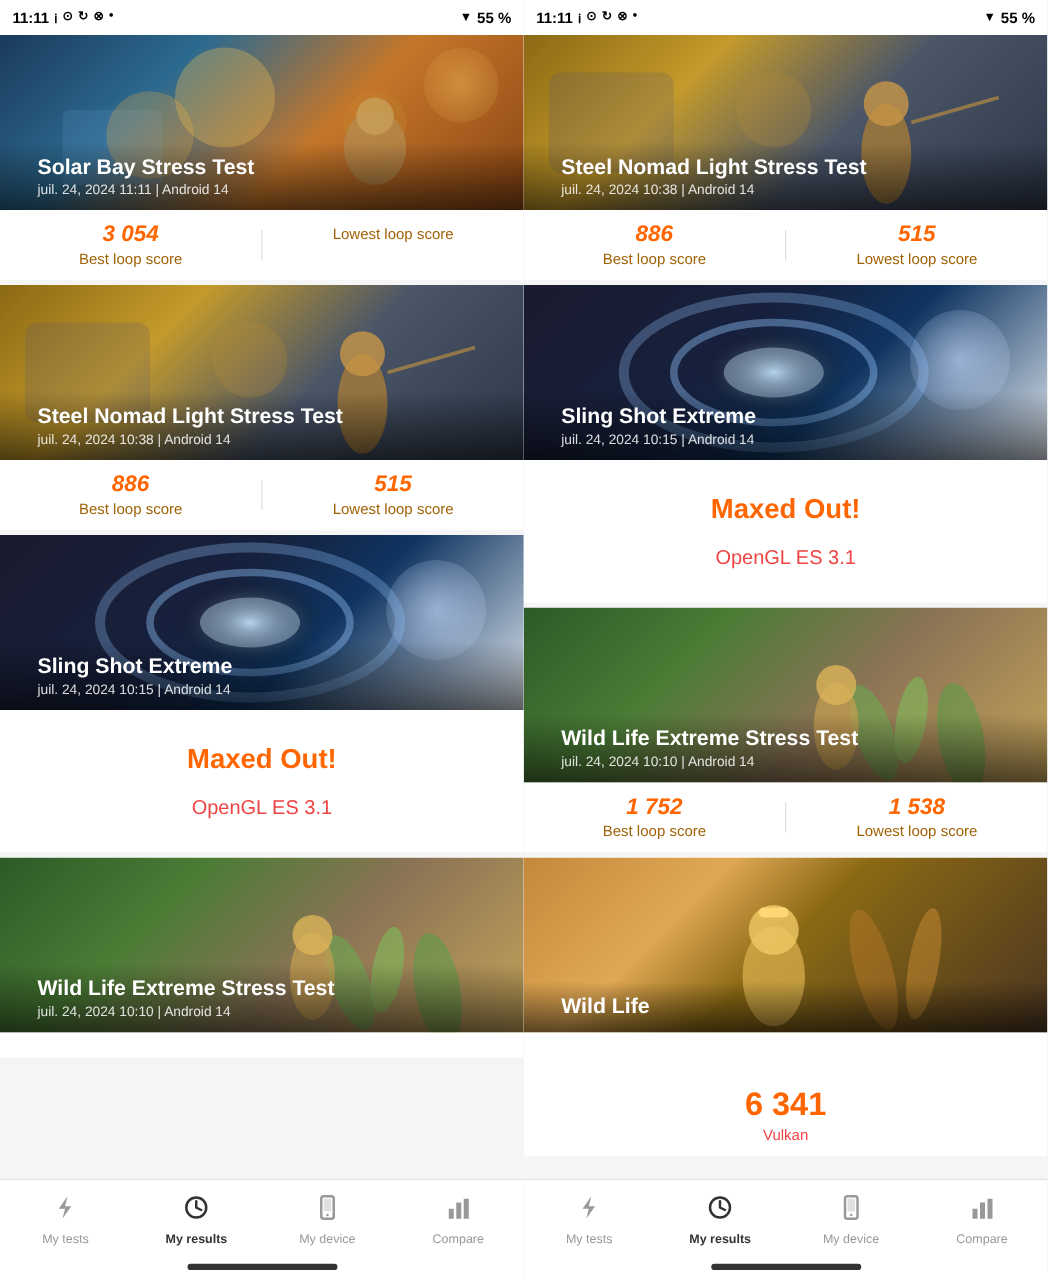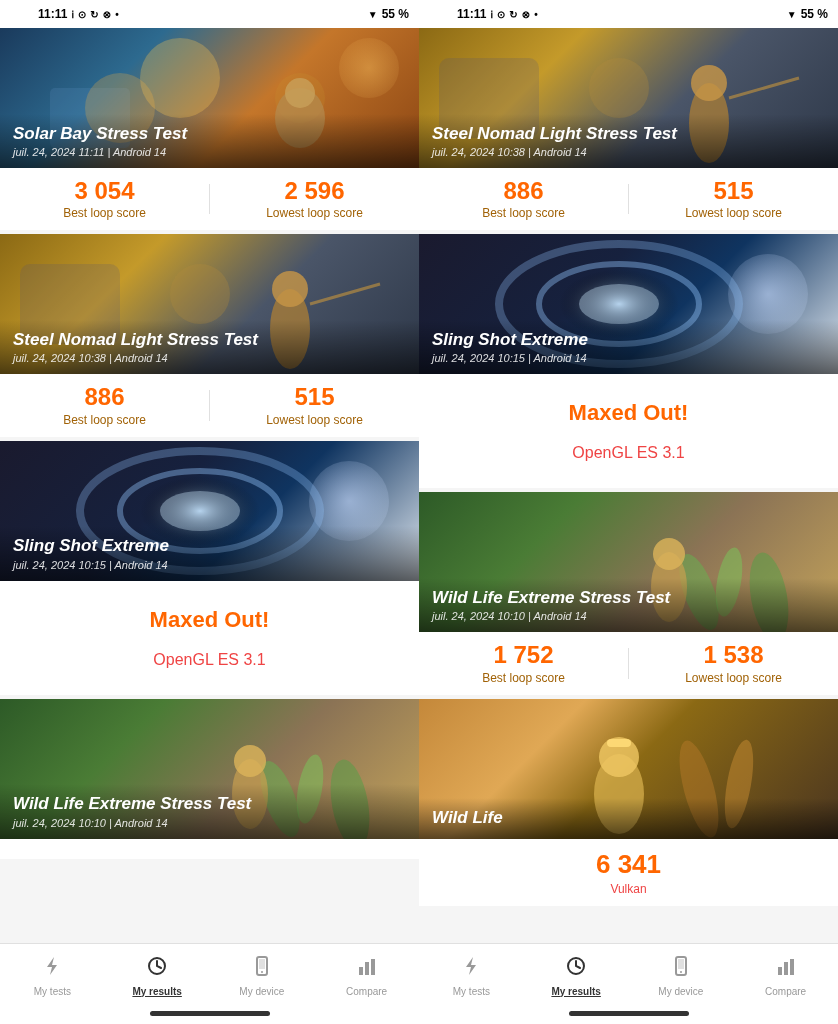--- a/index.html
+++ b/index.html
@@ -33,21 +33,21 @@
       height: 28px;
       background: #fff;
       display: flex;
       align-items: center;
       justify-content: space-between;
       padding: 0 10px;
       font-size: 11px;
       font-weight: bold;
       flex-shrink: 0;
     }
-    .status-left { display: flex; align-items: center; gap: 4px; margin-left: 28px; }
+    .status-left { display: flex; gap: 4px; }
     .status-right { display: flex; align-items: center; gap: 4px; }
     .status-icon { font-size: 10px; }
 
     
     .scroll-content {
       flex: 1;
       overflow-y: auto;
       overflow-x: hidden;
     }
     .scroll-content::-webkit-scrollbar { display: none; }
@@ -70,23 +70,22 @@
     .card-image-bg {
       position: absolute;
       top: 0; left: 0; right: 0; bottom: 0;
     }
 
     .card-image-overlay {
       position: absolute;
       bottom: 0;
       left: 0;
       right: 0;
-      padding: 10px 13px;
+      padding: 10px 30px;
       background: linear-gradient(transparent, rgba(0,0,0,0.6));
-      font-style: italic;
     }
 
     .card-title {
       color: #fff;
       font-size: 17px;
       font-weight: bold;
       line-height: 1.2;
     }
 
     .card-subtitle {
@@ -100,23 +99,24 @@
       padding: 10px 0;
     }
 
     .score-block {
       flex: 1;
       text-align: center;
     }
 
     .score-value {
       color: #FF6600;
-      font-size: 24px;
+      font-size: 18px;
       font-weight: bold;
       line-height: 1.1;
+      font-style: italic;
     }
 
     .score-label {
       color: #a16207;
       font-size: 12px;
       margin-top: 2px;
     }
 
     .score-divider {
       width: 1px;
@@ -137,20 +137,21 @@
     .maxed-out-sub {
       color: #ef4444;
       font-size: 16px;
       margin-top: 18px;
     }
 
     
     .single-score-block {
       padding: 10px 0;
       text-align: center;
+      margin-top: 32px;
     }
     .single-score-value {
       color: #FF6600;
       font-size: 26px;
       font-weight: bold;
     }
     .single-score-label {
       color: #ef4444;
       font-size: 12px;
       margin-top: 2px;
@@ -178,21 +179,21 @@
     .nav-icon {
       font-size: 18px;
       color: #999;
     }
     .nav-icon.active { color: #333; }
 
     .nav-label {
       font-size: 10px;
       color: #999;
     }
-    .nav-label.active { color: #333; font-weight: bold; text-decoration: underline; }
+    .nav-label.active { color: #333; font-weight: bold; }
 
     
     .bg-solar {
       background: linear-gradient(135deg, #1a3a5c 0%, #2d6a8f 30%, #c4762a 60%, #8b4513 100%);
     }
     .bg-steel {
       background: linear-gradient(135deg, #8b6914 0%, #c49a2a 30%, #4a5568 60%, #2d3748 100%);
     }
     .bg-sling {
       background: linear-gradient(135deg, #1a1a2e 0%, #16213e 40%, #0f3460 60%, #e0e8f0 100%);
@@ -274,21 +275,20 @@
       <div class="card-subtitle">juil. 24, 2024 11:11 | Android 14</div>
     </div>
           </div>
           <div class="card-scores">
         <div class="score-block">
           <div class="score-value">3 054</div>
           <div class="score-label">Best loop score</div>
         </div>
         <div class="score-divider"></div>
         <div class="score-block">
-          <div class="score-value">2 596</div>
           <div class="score-label">Lowest loop score</div>
         </div>
       </div>
         </div>
         <div class="card">
           <div class="card-image">
             <div class="card-image-bg bg-steel"></div>
             <svg width="100%" height="100%" style="position: absolute; top: 0px; left: 0px;">
         <circle cx="200" cy="60" r="30" fill="rgba(180,140,60,0.3)"></circle>
         <rect x="20" y="30" width="100" height="80" rx="10" fill="rgba(80,80,120,0.2)"></rect>

